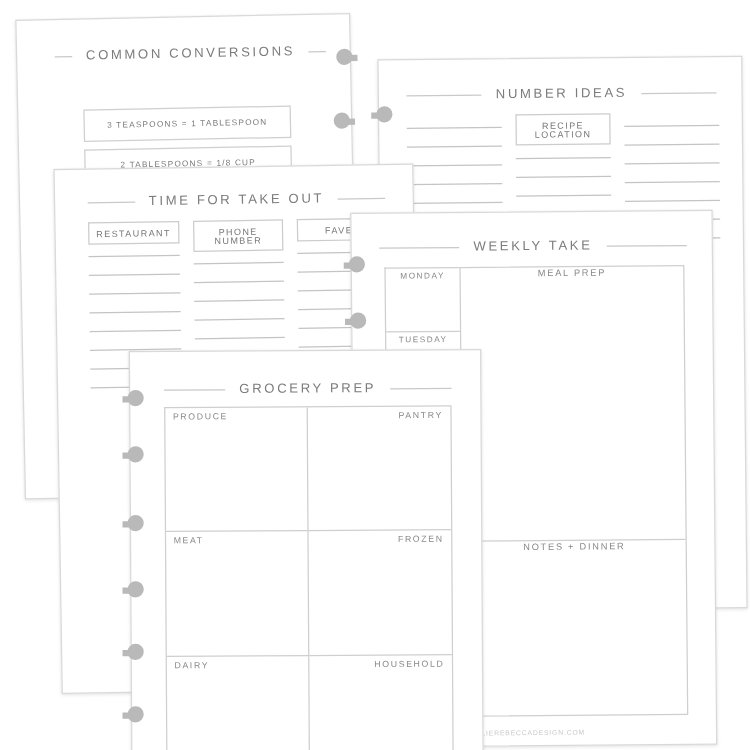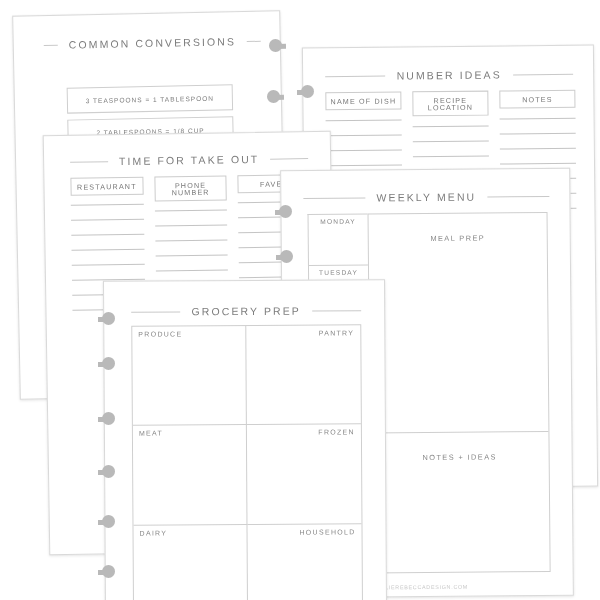--- a/index.html
+++ b/index.html
@@ -132,21 +132,21 @@
     position:absolute;left:50%;top:3px;transform:translateX(-50%);
     color:#888;font-size:6.6px;letter-spacing:1.2px;white-space:nowrap;
   }
   #sheet-weekly .right{
     flex:1 1 auto;border:1px solid #cfcfcf;box-sizing:border-box;
     display:flex;flex-direction:column;
   }
   #sheet-weekly .right .prep{flex:0 0 218px;position:relative;border-bottom:1px solid #cfcfcf;}
   #sheet-weekly .right .notes{flex:1 1 auto;position:relative;}
   #sheet-weekly .right .hdr{
-    position:absolute;left:50%;top:20px;transform:translateX(-50%);
+    position:absolute;left:50%;top:0;transform:translateX(-50%);
     color:#888;font-size:7.4px;letter-spacing:1.4px;white-space:nowrap;
   }
   #sheet-weekly .wm{
     position:absolute;left:84px;bottom:6px;
     color:#c9c9c9;font-size:5.4px;letter-spacing:.7px;white-space:nowrap;
   }
 
   
   #sheet-grocery{
     left:104px;top:280px;width:282px;height:330px;
@@ -187,21 +187,20 @@
   </div>
 
   <div class="sheet" id="sheet-dinner">
     <div class="sheet-title hd">
       <span class="rule"></span>
       <span class="txt">NUMBER IDEAS</span>
       <span class="rule"></span>
     </div>
     <div class="cols">
       <div class="col">
-        <div class="pill">NAME OF DISH</div>
         <div class="rows">
           <div class="wline"></div>
             <div class="wline"></div>
             <div class="wline"></div>
             <div class="wline"></div>
             <div class="wline"></div>
             <div class="wline"></div>
             <div class="wline"></div>
         </div>
       </div>
@@ -211,21 +210,20 @@
           <div class="wline"></div>
             <div class="wline"></div>
             <div class="wline"></div>
             <div class="wline"></div>
             <div class="wline"></div>
             <div class="wline"></div>
             <div class="wline"></div>
         </div>
       </div>
       <div class="col">
-        <div class="pill">NOTES</div>
         <div class="rows">
           <div class="wline"></div>
             <div class="wline"></div>
             <div class="wline"></div>
             <div class="wline"></div>
             <div class="wline"></div>
             <div class="wline"></div>
             <div class="wline"></div>
         </div>
       </div>
@@ -286,21 +284,21 @@
             <div class="wline"></div>
             <div class="wline"></div>
         </div>
       </div>
     </div>
   </div>
 
   <div class="sheet" id="sheet-weekly">
     <div class="sheet-title hd">
       <span class="rule"></span>
-      <span class="txt">WEEKLY MENU</span>
+      <span class="txt">WEEKLY TAKE</span>
       <span class="rule"></span>
     </div>
     <div class="grid">
       <div class="days">
         <div class="day">
             <span class="lbl">MONDAY</span>
           </div>
         <div class="day">
             <span class="lbl">TUESDAY</span>
           </div>
@@ -318,21 +316,21 @@
           </div>
         <div class="day">
             <span class="lbl">SUNDAY</span>
           </div>
       </div>
       <div class="right">
         <div class="prep">
           <span class="hdr">MEAL PREP</span>
         </div>
         <div class="notes">
-          <span class="hdr">NOTES + IDEAS</span>
+          <span class="hdr">NOTES + DINNER</span>
         </div>
       </div>
     </div>
     <div class="wm">NATALIEREBECCADESIGN.COM</div>
   </div>
 
   <div class="punch" style="left:275px;top:205px;transform:rotate(-0.5deg);">
     <span class="disc"></span>
       <span class="tab"></span>
   </div>

